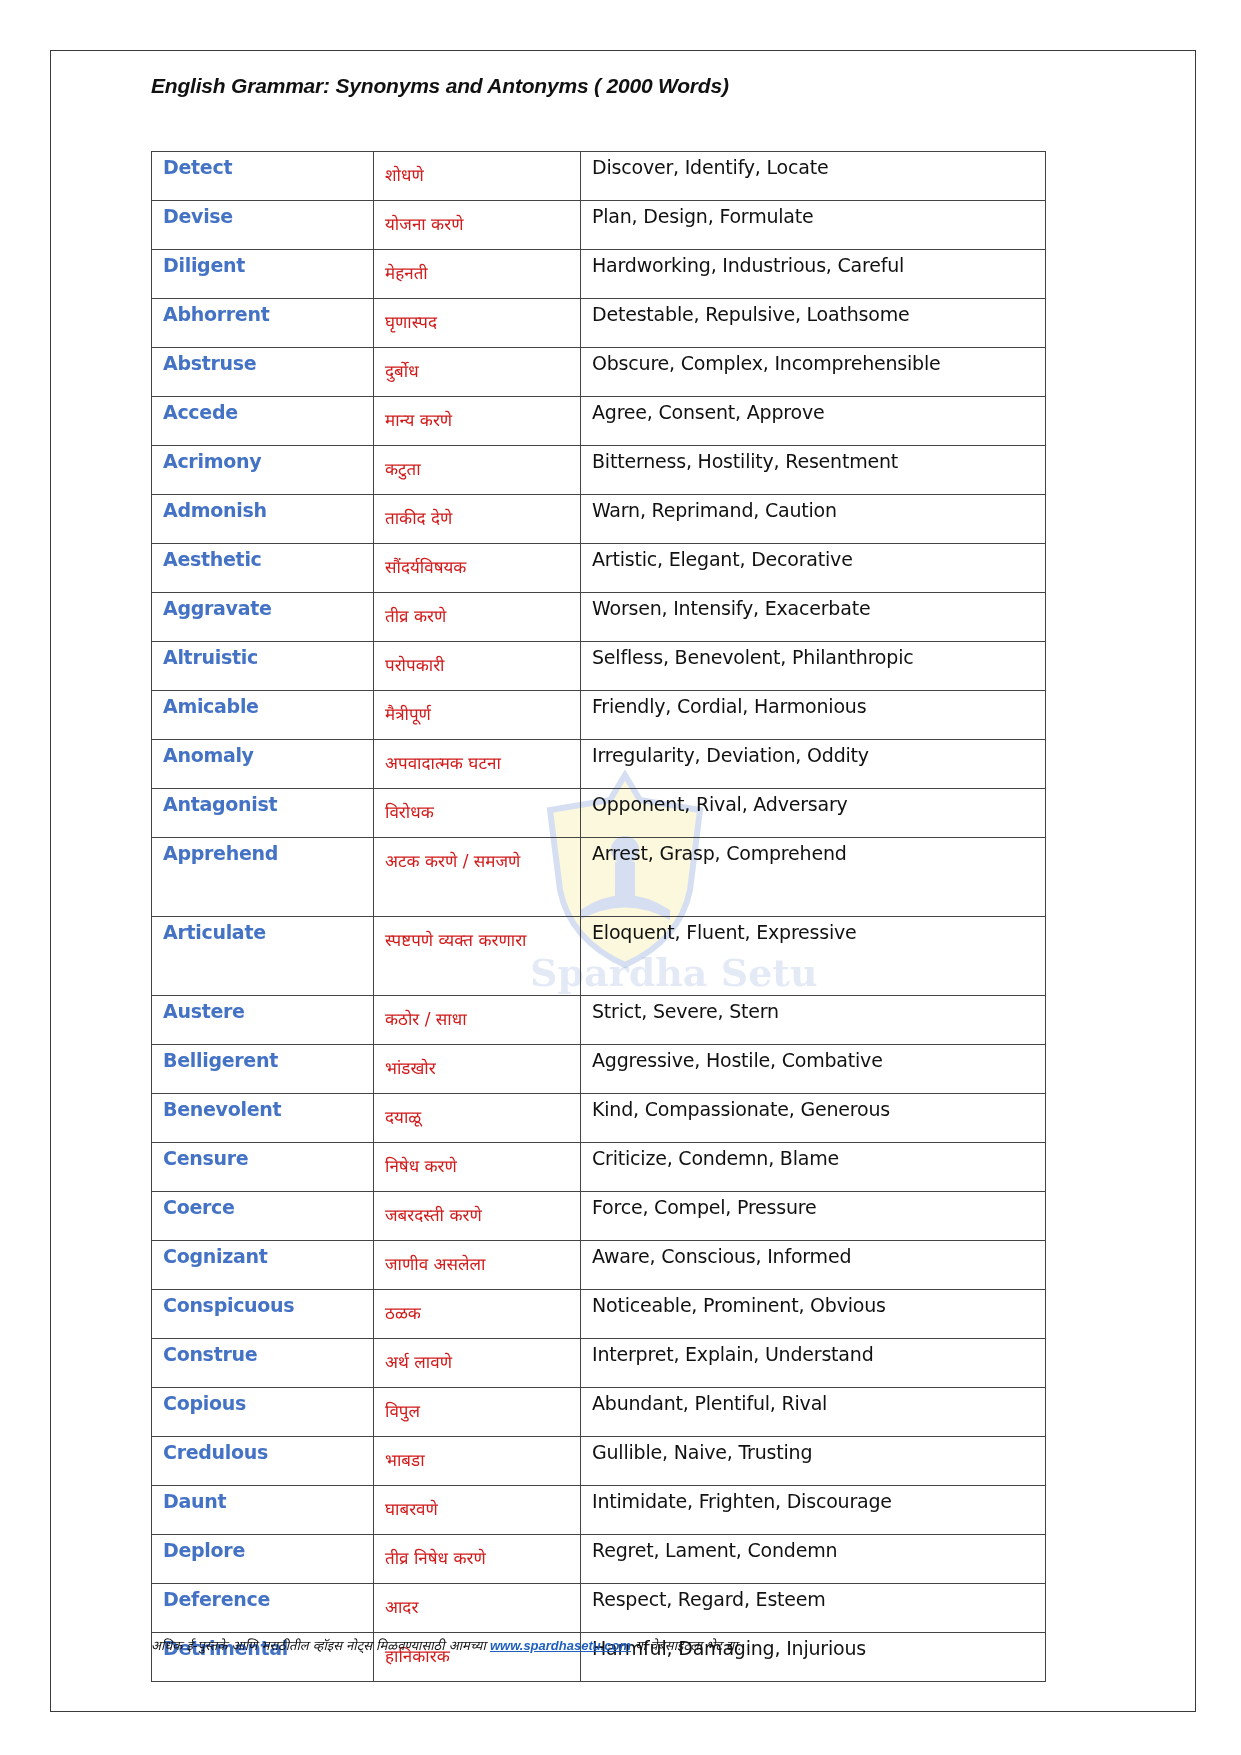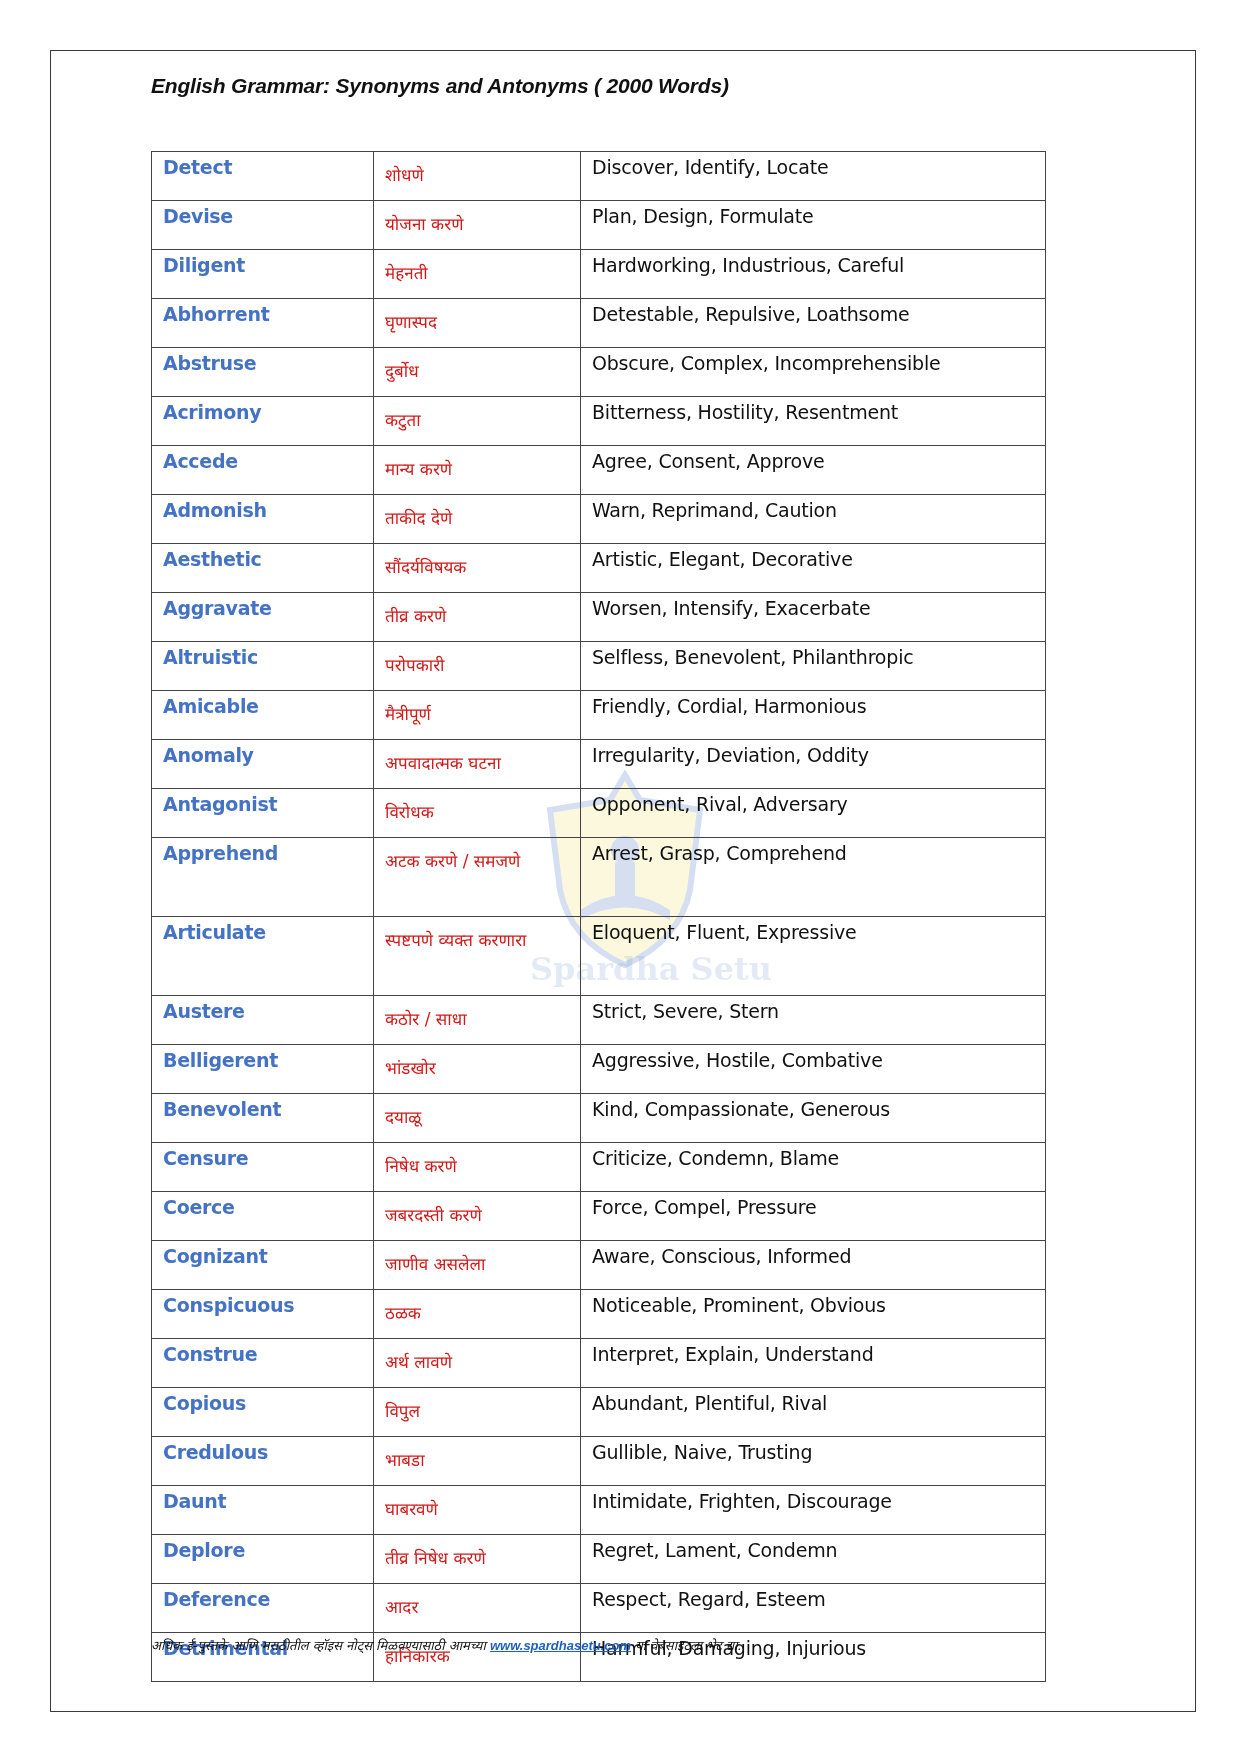--- a/index.html
+++ b/index.html
@@ -9,21 +9,21 @@
   .vocab-table { position: absolute; left: 151px; top: 151px; width: 894px; border-collapse: collapse; table-layout: fixed; }
   .vocab-table td { border: 1.5px solid #444; vertical-align: top; padding: 2px 11px 6px 11px; box-sizing: border-box; height: 39.7px; }
   .vocab-table col.c1 { width: 222px; }
   .vocab-table col.c2 { width: 207px; }
   .vocab-table col.c3 { width: 465px; }
   .word { color: #4472c4; font-weight: bold; font-size: 19px; line-height: 26px; font-family: "DejaVu Sans", sans-serif; letter-spacing: -0.3px; }
   .marathi { color: #d11a1a; font-size: 17px; line-height: 38px; padding-top: 2px; font-family: "DejaVu Sans", sans-serif; }
   .syn { color: #111; font-size: 19px; line-height: 26px; font-family: "DejaVu Sans", sans-serif; letter-spacing: -0.2px; }
   .tall td { height: 79px; }
   .watermark { position: absolute; left: 540px; top: 770px; width: 170px; height: 200px; opacity: 0.22; pointer-events: none; }
-  .watermark-text { position: absolute; left: 530px; top: 950px; font-family: "DejaVu Serif", serif; font-weight: bold; font-size: 32px; color: #4472c4; opacity: 0.14; pointer-events: none; text-align: center; }
+  .watermark-text { position: absolute; left: 530px; top: 950px; font-family: "DejaVu Serif", serif; font-weight: bold; font-size: 38px; color: #4472c4; opacity: 0.14; pointer-events: none; text-align: center; }
   .footer { position: absolute; left: 151px; top: 1636px; font-style: italic; font-size: 13px; color: #111; font-family: "DejaVu Sans", sans-serif; white-space: nowrap; }
   .footer a { color: #1f5fbf; text-decoration: underline; font-weight: bold; font-family: "Liberation Sans", sans-serif; }
 </style>
 </head>
 <body>
 
 <div class="page-frame"></div>
 
 <div class="title">English Grammar: Synonyms and Antonyms ( 2000 Words)</div>
 
@@ -92,38 +92,38 @@
         </td>
         <td>
           <div class="marathi">दुर्बोध</div>
         </td>
         <td>
           <div class="syn">Obscure, Complex, Incomprehensible</div>
         </td>
       </tr>
       <tr>
         <td>
+          <div class="word">Accede</div>
+        </td>
+        <td>
+          <div class="marathi">मान्य करणे</div>
+        </td>
+        <td>
+          <div class="syn">Agree, Consent, Approve</div>
+        </td>
+      </tr>
+      <tr>
+        <td>
           <div class="word">Acrimony</div>
         </td>
         <td>
           <div class="marathi">कटुता</div>
         </td>
         <td>
           <div class="syn">Bitterness, Hostility, Resentment</div>
-        </td>
-      </tr>
-      <tr>
-        <td>
-          <div class="word">Accede</div>
-        </td>
-        <td>
-          <div class="marathi">मान्य करणे</div>
-        </td>
-        <td>
-          <div class="syn">Agree, Consent, Approve</div>
         </td>
       </tr>
       <tr>
         <td>
           <div class="word">Admonish</div>
         </td>
         <td>
           <div class="marathi">ताकीद देणे</div>
         </td>
         <td>

